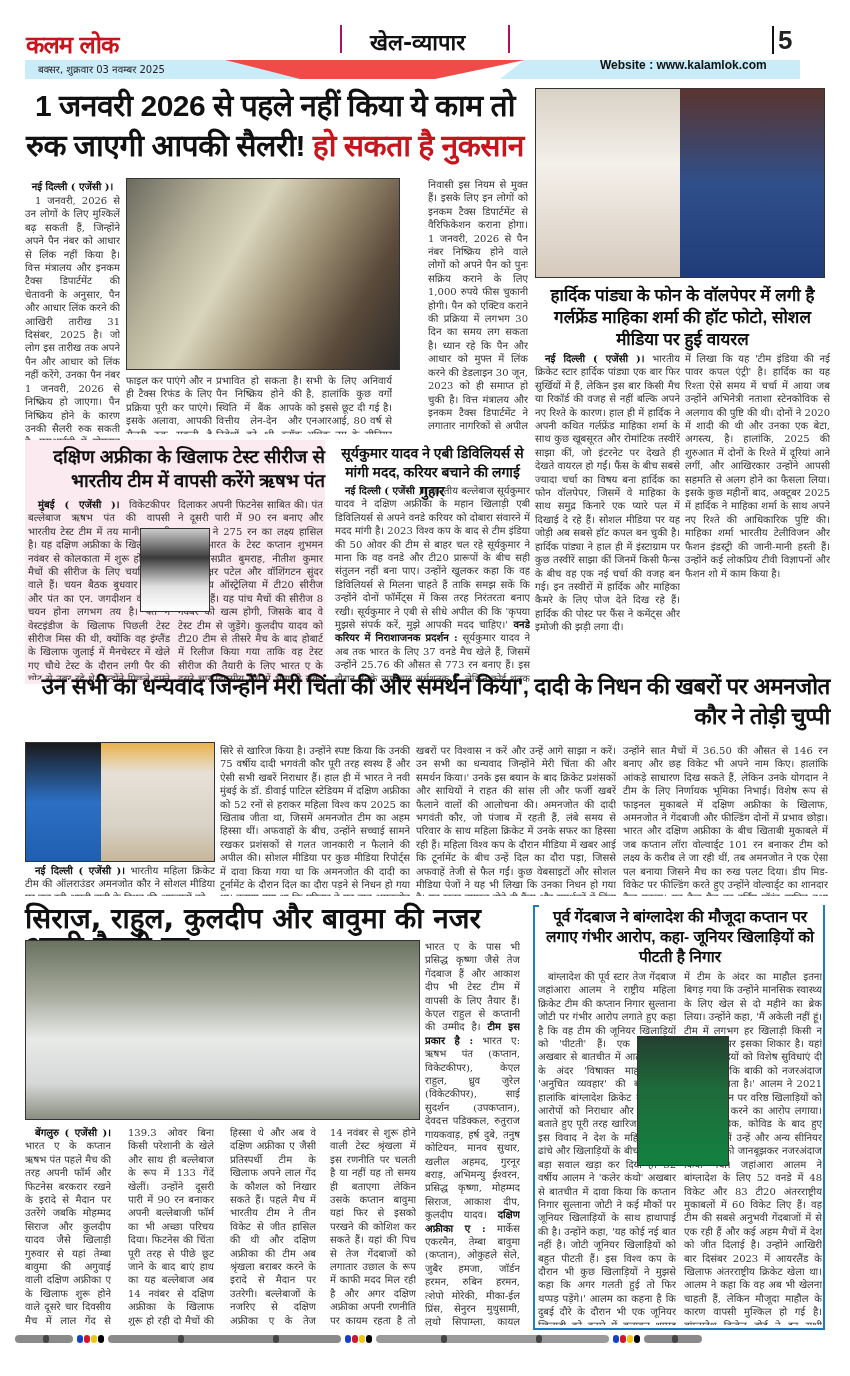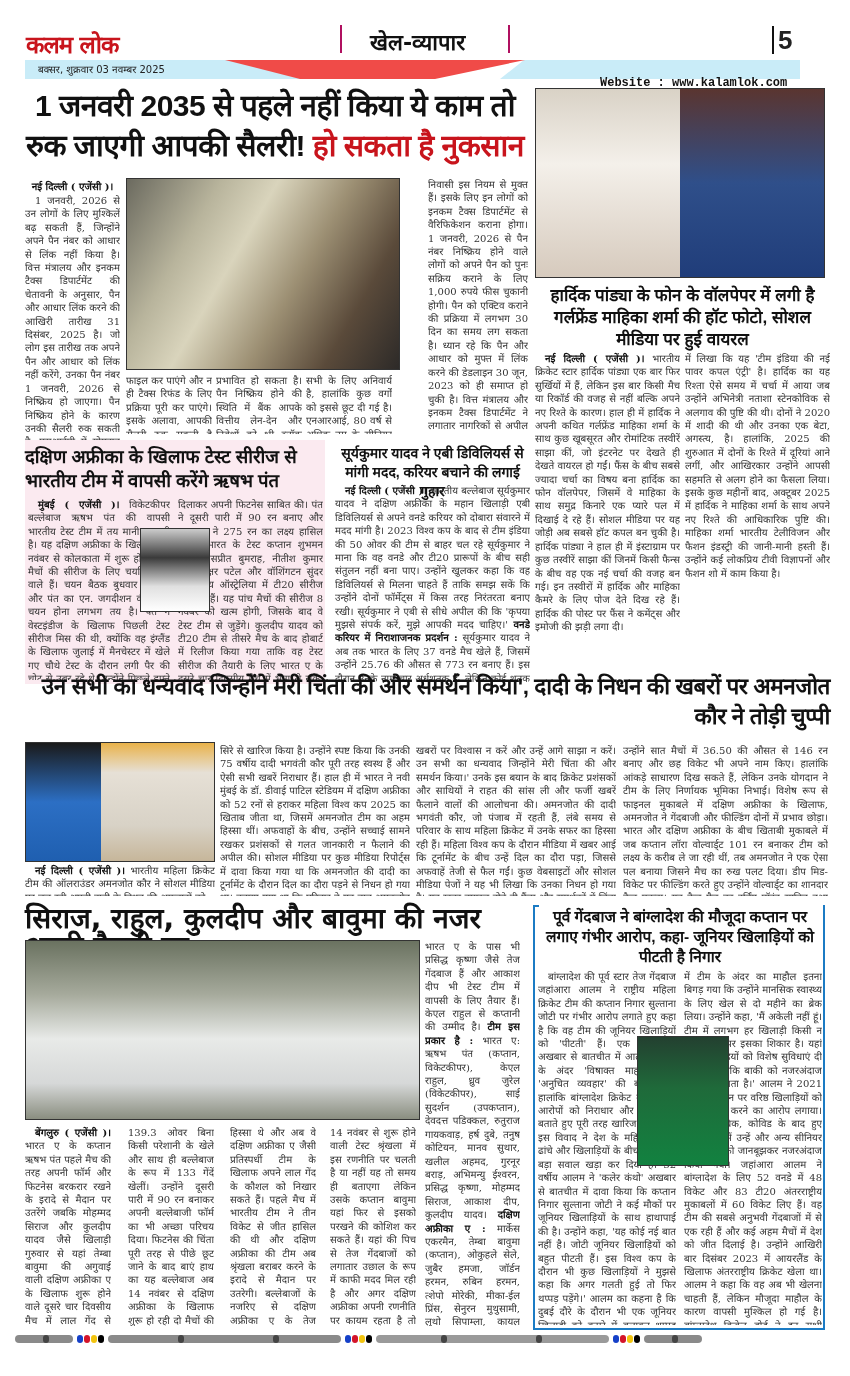--- a/index.html
+++ b/index.html
@@ -6,33 +6,33 @@
 body{width:850px;height:1376px;background:#fff;font-family:"DejaVu Serif",serif;color:#222;position:relative;overflow:hidden}
 .abs{position:absolute}
 .masthead-name{left:26px;top:27px;font-family:"DejaVu Sans",sans-serif;font-weight:bold;font-size:24px;color:#c8141c;letter-spacing:-1px}
 .section-title{left:370px;top:26px;font-family:"DejaVu Sans",sans-serif;font-weight:bold;font-size:22px;color:#111}
 .vbar{width:2px;height:28px;background:#b01060}
 .page-num{left:772px;top:26px;font-family:"Liberation Sans",sans-serif;font-size:26px;font-weight:bold;border-left:2px solid #111;padding-left:4px;line-height:28px}
 .strip{left:25px;top:60px;width:375px;height:19px;background:#c9ecf8}
 .red-strip{left:225px;top:60px;width:300px;height:19px;background:#f04b48;clip-path:polygon(0 0,100% 0,70% 100%,25% 100%)}
 .strip-r{left:500px;top:60px;width:300px;height:19px;background:#c9ecf8;clip-path:polygon(8% 0,100% 0,100% 100%,0 100%)}
 .date{left:38px;top:62px;font-family:"DejaVu Sans",sans-serif;font-size:10px;color:#222}
-.website{left:600px;top:76px;font-family:Liberation Mono, monospace;font-size:12px;font-weight:bold;color:#111}
+.website{left:600px;top:58px;font-family:Liberation Sans, sans-serif;font-size:12px;font-weight:bold;color:#111}
 .hl1{left:20px;top:86px;width:510px;text-align:center;font-family:"Liberation Sans",sans-serif;font-weight:bold;font-size:30px;line-height:40px;color:#111;letter-spacing:-0.5px}
 .hl1 .red{color:#c8141c}
 .txt{font-size:10px;line-height:13.4px;text-align:justify;color:#333}
 .dateline{font-weight:bold;color:#111}
 .photo{border:1px solid #333;overflow:hidden}
 .money{left:126px;top:178px;width:274px;height:192px;background:linear-gradient(120deg,#6b6a5f 0%,#b8b49c 25%,#d9d4bc 40%,#9c8f73 60%,#5a4a3a 80%,#2d2a28 100%)}
 .pair{left:535px;top:88px;width:290px;height:190px;display:flex}
 .pair .a{flex:1;background:linear-gradient(180deg,#d9d2c6,#f4f0ea 40%,#d6cabd 100%)}
 .pair .b{flex:1;background:linear-gradient(180deg,#5a3530,#2f4f8a 50%,#203d7a 100%)}
 .hl-h{left:535px;top:285px;width:295px;text-align:center;font-family:"Liberation Sans",sans-serif;font-weight:bold;font-size:17px;line-height:22px;color:#111}
 .pink-box{left:25px;top:440px;width:300px;height:244px;background:#fbeaf0}
-.hl-s{left:25px;top:445px;width:300px;text-align:left;font-family:"Liberation Sans",sans-serif;font-weight:bold;font-size:18.5px;line-height:24px;color:#111}
+.hl-s{left:25px;top:445px;width:300px;text-align:right;font-family:"Liberation Sans",sans-serif;font-weight:bold;font-size:18.5px;line-height:24px;color:#111}
 .pant{left:140px;top:528px;width:70px;height:84px;background:linear-gradient(180deg,#ccc,#3a3a3a 35%,#e0e0e0 70%,#fff)}
 .hl-y{left:335px;top:444px;width:195px;text-align:center;font-family:"Liberation Sans",sans-serif;font-weight:bold;font-size:14px;line-height:19px;color:#111}
 .hl-a{left:20px;top:672px;width:810px;text-align:right;font-family:"Liberation Sans",sans-serif;font-weight:bold;font-size:22.5px;line-height:30px;color:#111;letter-spacing:-0.4px}
 .aman{left:25px;top:742px;width:190px;height:120px;display:flex}
 .aman .a{flex:0.8;background:linear-gradient(180deg,#1a1a1a,#2c6fc4 50%,#1f5fb0)}
 .aman .b{flex:1.2;background:linear-gradient(180deg,#e9b24a 0%,#e6e0d6 25%,#d8d2c6 70%,#c6b69a)}
 .hl-r{left:25px;top:905px;width:500px;font-family:"DejaVu Sans",sans-serif;font-weight:bold;font-size:28px;line-height:28px;color:#111}
 .cric{left:25px;top:940px;width:395px;height:180px;background:linear-gradient(180deg,#6a7260 0%,#a6aa9c 30%,#e8eae8 55%,#d6d8d8 80%,#8a8e80 100%)}
 .blue-box{left:533px;top:905px;width:292px;height:425px;border:2px solid #1b7bc4;border-top:none}
 .blue-box:before{content:"";position:absolute;left:-2px;top:0;width:6px;height:2px;background:#1b7bc4}
@@ -52,21 +52,21 @@
 <div class="abs section-title">खेल-व्यापार</div>
 <div class="abs vbar" style="left:508px;top:25px"></div>
 <div class="abs page-num">5</div>
 <div class="abs strip"></div>
 <div class="abs strip-r"></div>
 <div class="abs red-strip"></div>
 <div class="abs date">बक्सर, शुक्रवार 03 नवम्बर 2025</div>
 <div class="abs website">Website : www.kalamlok.com</div>
 
 <div class="abs hl1">
-  <span>1 जनवरी 2035 से पहले नहीं किया ये काम तो रुक जाएगी आपकी सैलरी!</span>
+  <span>1 जनवरी 2026 से पहले नहीं किया ये काम तो रुक जाएगी आपकी सैलरी!</span>
   <span class="red">हो सकता है नुकसान</span>
 </div>
 <div class="abs txt" style="left:25px;top:180px;width:95px;text-align:center"><span class="dateline">नई दिल्ली ( एजेंसी )।</span></div>
 <div class="abs txt" style="left:25px;top:194px;width:95px;height:285px;overflow:hidden;text-indent:10px">1 जनवरी, 2026 से उन लोगों के लिए मुश्किलें बढ़ सकती हैं, जिन्होंने अपने पैन नंबर को आधार से लिंक नहीं किया है। वित्त मंत्रालय और इनकम टैक्स डिपार्टमेंट की चेतावनी के अनुसार, पैन और आधार लिंक करने की आखिरी तारीख 31 दिसंबर, 2025 है। जो लोग इस तारीख तक अपने पैन और आधार को लिंक नहीं करेंगे, उनका पैन नंबर 1 जनवरी, 2026 से निष्क्रिय हो जाएगा। पैन निष्क्रिय होने के कारण उनकी सैलरी रुक सकती है, एसआईपी में योगदान अटक सकता है और अन्य वित्तीय लेन-देन में भी समस्याएं आ सकती हैं। Tax Buddy के अनुसार, पैन नंबर निष्क्रिय होने पर न तो आप इनकम टैक्स रिटर्न ( ITR )</div>
 <div class="abs photo money"></div>
 <div class="abs txt" style="left:126px;top:374px;width:86px;height:60px;overflow:hidden">फाइल कर पाएंगे और न ही टैक्स रिफंड के लिए प्रक्रिया पूरी कर पाएंगे। इसके अलावा, आपकी सैलरी रुक सकती है और SIP में आपका कॉन्ट्रिब्यूशन भी</div>
 <div class="abs txt" style="left:216px;top:374px;width:86px;height:60px;overflow:hidden">प्रभावित हो सकता है। पैन निष्क्रिय होने की स्थिति में बैंक आपके वित्तीय लेन-देन और निवेशों को भी ब्लॉक कर सकते हैं। पैन और आधार लिंक करना</div>
 <div class="abs txt" style="left:306px;top:374px;width:86px;height:60px;overflow:hidden">सभी के लिए अनिवार्य है, हालांकि कुछ वर्गों को इससे छूट दी गई है। एनआरआई, 80 वर्ष से अधिक उम्र के सीनियर सिटिजन और कुछ राज्यों के</div>
 <div class="abs txt" style="left:428px;top:178px;width:100px;height:255px;overflow:hidden">निवासी इस नियम से मुक्त हैं। इसके लिए इन लोगों को इनकम टैक्स डिपार्टमेंट से वैरिफिकेशन कराना होगा। 1 जनवरी, 2026 से पैन नंबर निष्क्रिय होने वाले लोगों को अपने पैन को पुनः सक्रिय कराने के लिए 1,000 रुपये फीस चुकानी होगी। पैन को एक्टिव कराने की प्रक्रिया में लगभग 30 दिन का समय लग सकता है। ध्यान रहे कि पैन और आधार को मुफ्त में लिंक करने की डेडलाइन 30 जून, 2023 को ही समाप्त हो चुकी है। वित्त मंत्रालय और इनकम टैक्स डिपार्टमेंट ने लगातार नागरिकों से अपील की है कि वे समय रहते पैन और आधार लिंक कर लें, ताकि वित्तीय लेन-देन और टैक्स से जुड़े सभी कार्य बिना किसी बाधा के चलते रहें।</div>
 

